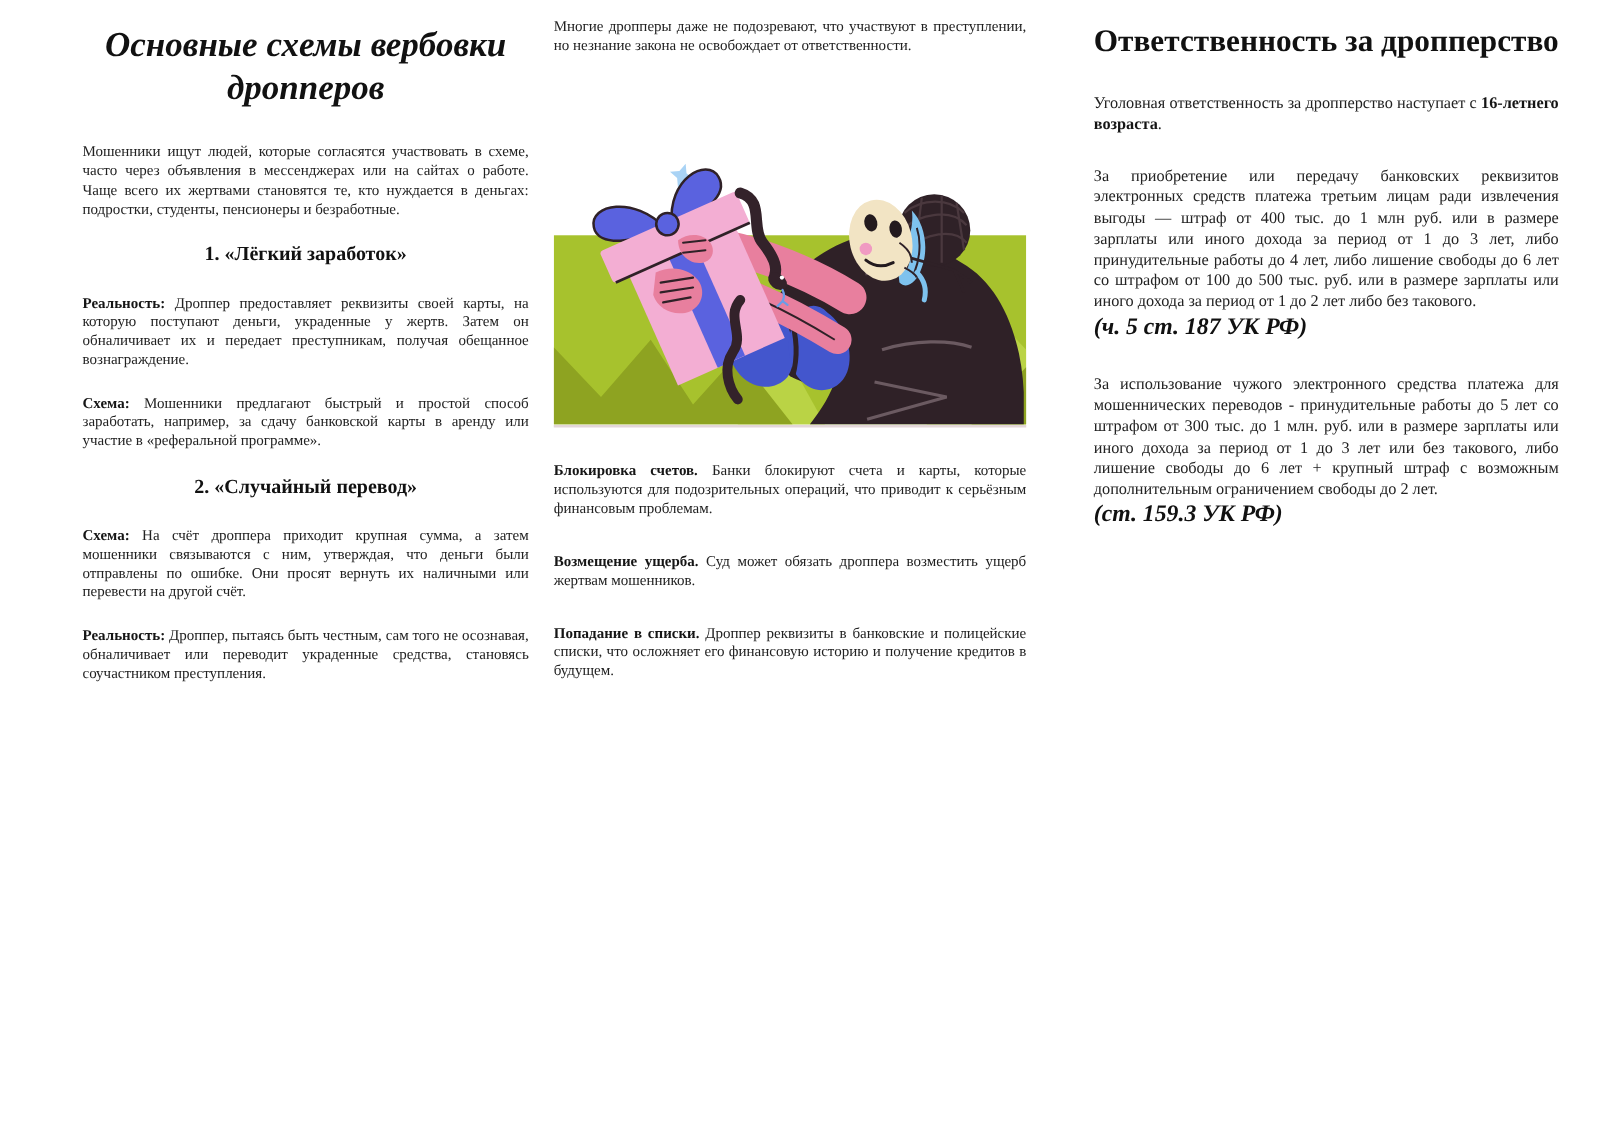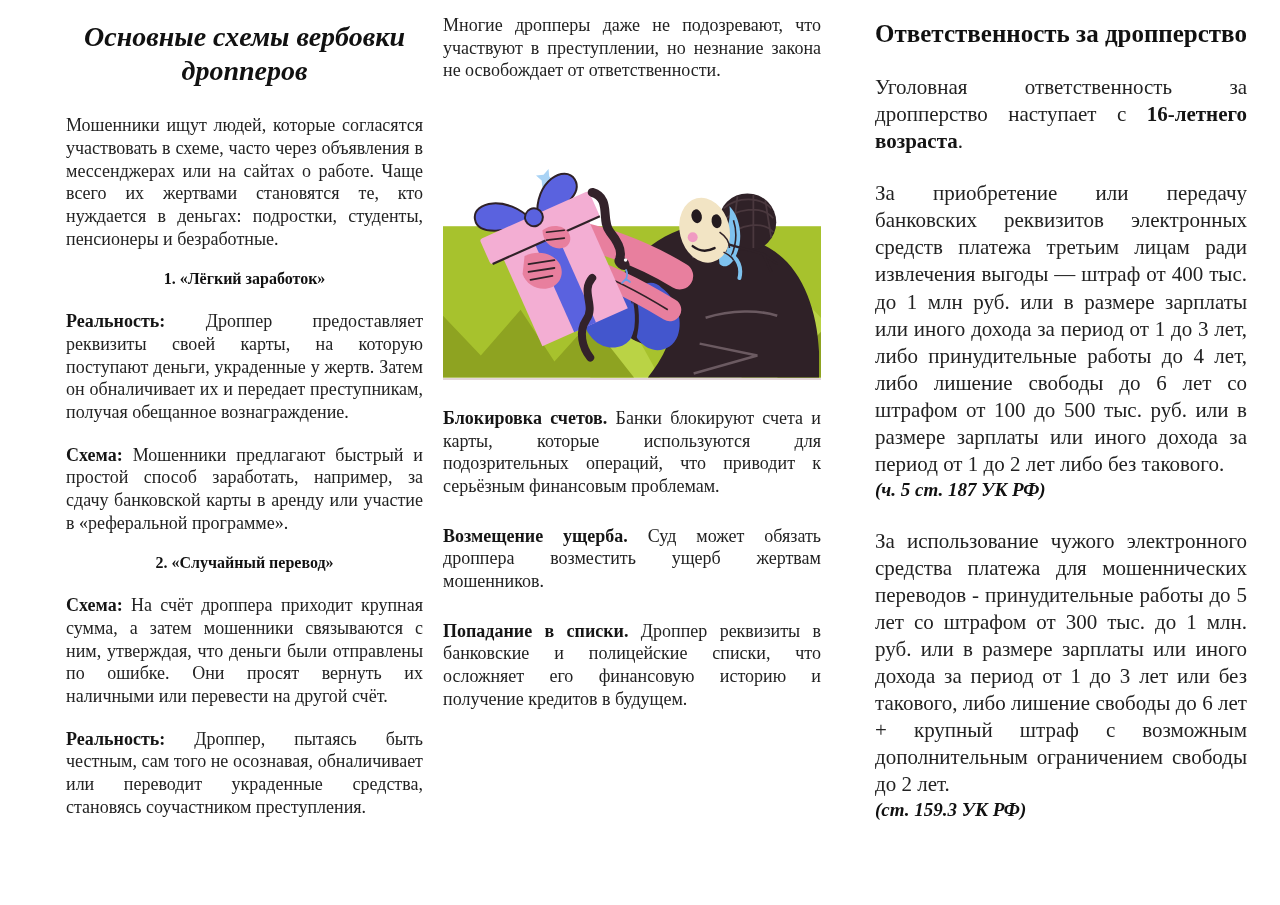--- a/index.html
+++ b/index.html
@@ -21,21 +21,21 @@
   .col-right  { left: 875px; top: 14px; width: 372px; }
 
   .doc-title {
     font-size: 28px; line-height: 1.22;
     font-weight: bold; font-style: italic;
     text-align: center;
     margin: 8px 0 26px 0;
     color: #111111;
   }
   .body-p {
-    font-size: 18px; line-height: 1.26;
+    font-size: 12px; line-height: 1.26;
     text-align: justify;
     margin: 0 0 20px 0;
   }
   .lead { font-weight: bold; color: #151515; }
   .sec-heading {
     font-size: 16px; font-weight: bold;
     text-align: center;
     margin: 14px 0 22px 0;
     color: #111111;
   }
@@ -48,21 +48,21 @@
   }
   .fig-wrap svg { display: block; }
 
   .right-heading {
     font-size: 25px; font-weight: bold;
     text-align: center;
     margin: 6px 0 26px 0;
     color: #111111;
     white-space: nowrap;
   }
-  .col-right .body-p { font-size: 21px; line-height: 1.29; margin: 0 0 25px 0; }
+  .col-right .body-p { font-size: 13px; line-height: 1.29; margin: 0 0 25px 0; }
   .article .article-text { margin: 0; }
   .article .ref {
     font-size: 19px; line-height: 1.29;
     font-weight: bold; font-style: italic;
     text-align: left;
     margin: 0 0 25px 0;
     color: #111111;
   }
 </style>
 </head>

